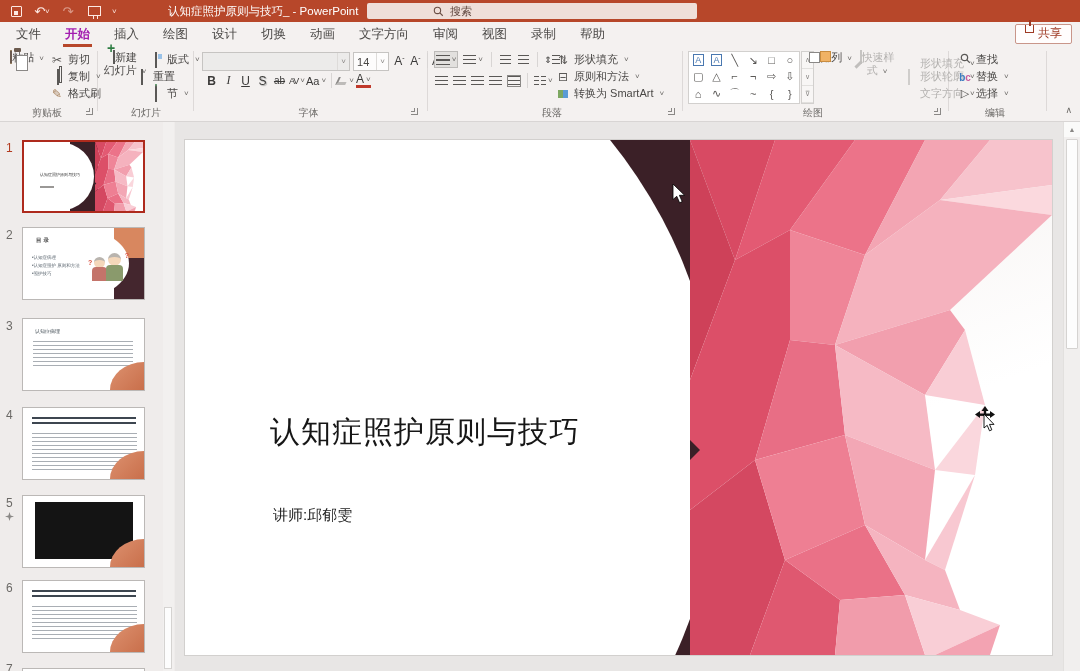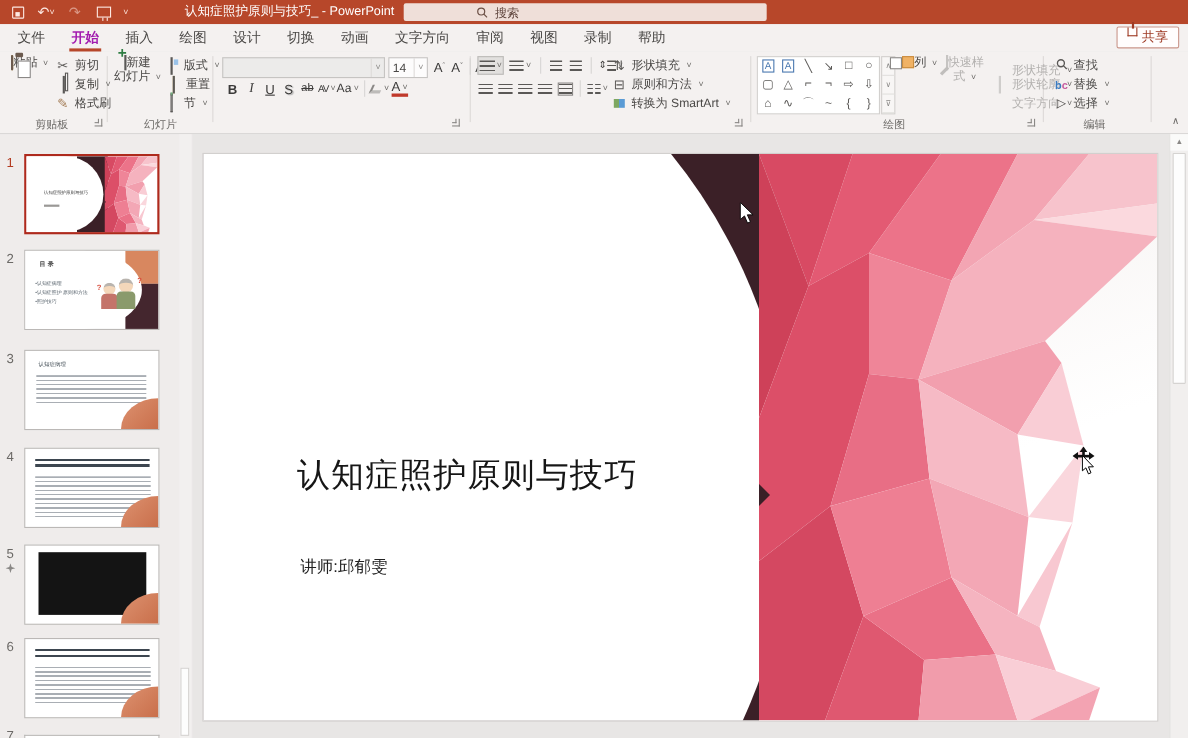--- a/index.html
+++ b/index.html
@@ -194,21 +194,21 @@
   <div class="abs" style="left:99px;top:0;width:94px;height:75px">
     <div class="bigbtn chev" style="left:4px;width:44px">
       <span class="ic-newslide"></span>
       <span>新建</span><br>
       <span>幻灯片</span>
     </div>
     <div class="mrow chev" style="left:50px;top:4px">
         <span class="mini-ic"><span class="ic-layout"></span></span>
         <span>版式</span>
       </div>
-    <div class="mrow" style="left:52px;top:21px">
+    <div class="mrow" style="left:36px;top:21px">
         <span class="mini-ic"><span class="ic-reset"></span></span>
         <span>重置</span>
       </div>
     <div class="mrow chev" style="left:50px;top:38px">
         <span class="mini-ic"><span class="ic-section"></span></span>
         <span>节</span>
       </div>
     <div class="glabel" style="left:0;width:94px">幻灯片</div>
   </div>
 
@@ -242,20 +242,21 @@
       <span class="fbtn" style="text-shadow:1px 1px 1px #aaa">S</span>
       <span class="fbtn" style="text-decoration:line-through;font-size:10px">ab</span>
       <span class="fbtn chev" style="font-size:9px;letter-spacing:-1px">AV</span>
       <span class="fbtn chev" style="font-size:11px">Aa</span>
       <span class="vsep"></span>
       <span class="fbtn chev">
           <span style="display:inline-block;width:10px;height:8px;border-bottom:3px solid #bdbbb9;transform:skewX(-25deg);border-left:2px solid #8a8886"></span>
         </span>
       <span class="fbtn chev" style="border-bottom:3px solid #c0392b;line-height:11px;height:14px">A</span>
     </div>
+    <div class="glabel" style="left:0;width:225px">字体</div>
     <div class="launcher" style="left:215px"></div>
   </div>
 
   <div class="abs" style="left:428px;top:0;width:254px;height:75px">
     <div class="mrow" style="left:6px;top:4px;gap:3px">
       <span class="fbtn selbtn chev" style="width:24px">
           <span class="bul-ic"></span>
         </span>
       <span class="fbtn chev" style="width:24px">
           <span class="bars-ic"></span>
@@ -302,20 +303,21 @@
         <span>形状填充</span>
       </div>
     <div class="mrow chev" style="left:128px;top:21px">
         <span class="mini-ic">⊟</span>
         <span>原则和方法</span>
       </div>
     <div class="mrow chev" style="left:128px;top:38px">
         <span class="mini-ic"><span style="display:inline-block;width:10px;height:8px;background:linear-gradient(90deg,#7da761 50%,#5a9bd5 50%)"></span></span>
         <span>转换为 SmartArt</span>
       </div>
+    <div class="glabel" style="left:0;width:248px">段落</div>
     <div class="launcher" style="left:240px"></div>
   </div>
 
   <div class="abs" style="left:684px;top:0;width:264px;height:75px">
     <div class="shapes-box">
       <span class="shp box">
           <span>A</span>
         </span>
       <span class="shp box">
           <span>A</span>

